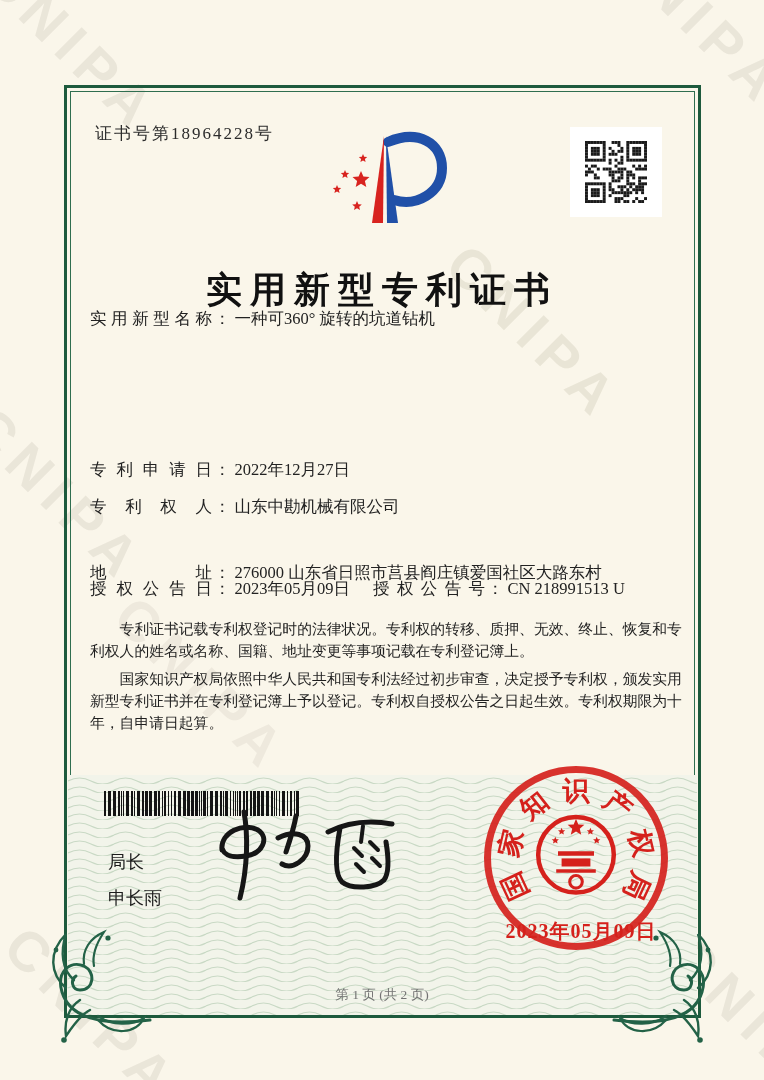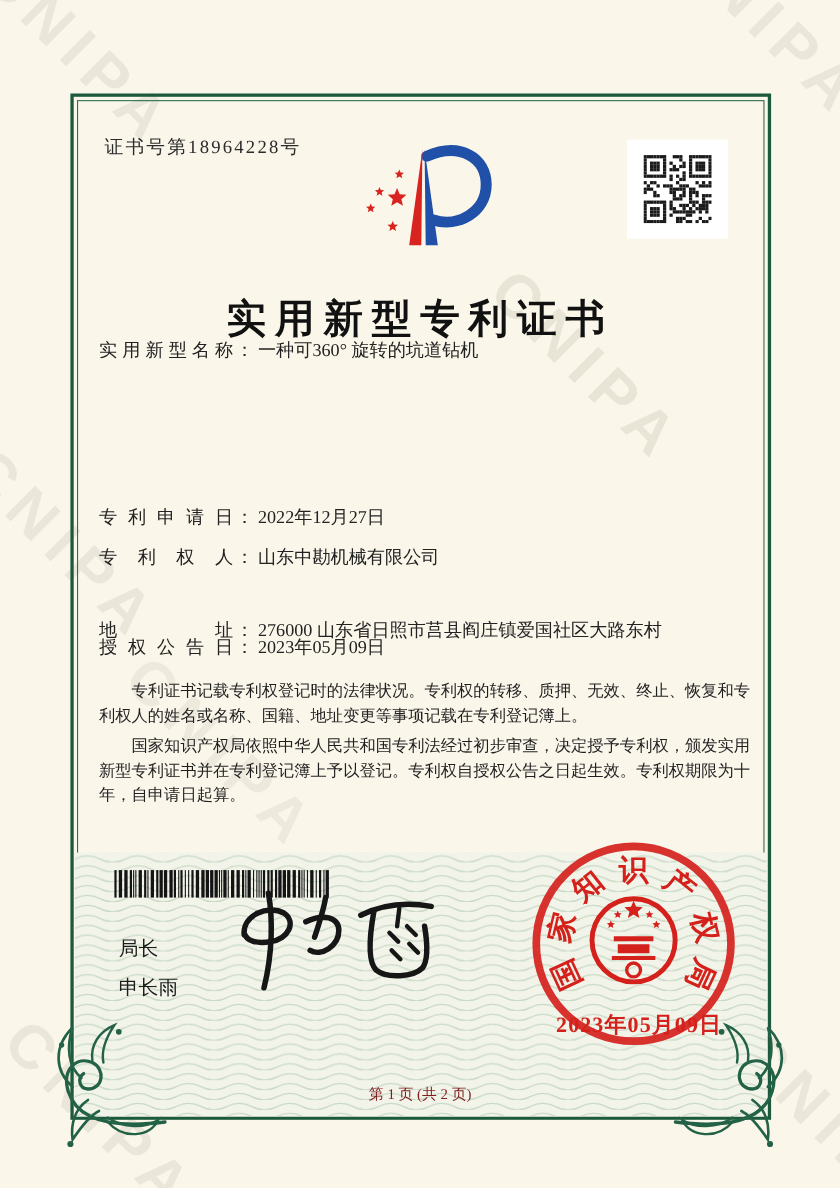--- a/index.html
+++ b/index.html
@@ -59,21 +59,21 @@
 
   .seal{position:absolute;left:484px;top:766px;width:184px;height:184px;z-index:6;}
   .seal-ring{position:absolute;inset:0;border:7px solid rgba(213,33,28,0.92);border-radius:50%;}
   .seal-char{position:absolute;font-size:27px;font-weight:bold;color:#d5211c;z-index:2;}
   .seal-emblem{position:absolute;left:47px;top:42px;}
   .seal-date{position:absolute;left:384px;top:918px;width:386px;text-align:left;font-size:20px;
              font-weight:bold;color:#d5211c;z-index:7;letter-spacing:1px;
              left:481px;width:200px;text-align:center;}
 
   .page-ind{position:absolute;left:0;top:986px;width:764px;text-align:center;font-size:13.5px;
-            color:#7f1d1d;z-index:7;}
+            color:#737373;z-index:7;}
   .foot-note{position:absolute;left:0;top:1028px;width:764px;text-align:center;font-size:16px;
              letter-spacing:4px;color:#2a2a2a;z-index:4;}
 </style>
 </head>
 <body>
 
 <div class="page">
 
   <span class="wm wm1">CNIPA</span>
   <span class="wm wm2">CNIPA</span>
@@ -369,20 +369,23 @@
     <span class="lab">专利申请日</span><span class="colon">：</span><span class="val">2022年12月27日</span>
   </div>
   <div class="row" style="top:496px">
     <span class="lab">专利权人</span><span class="colon">：</span><span class="val">山东中勘机械有限公司</span>
   </div>
   <div class="row" style="top:562px">
     <span class="lab">地址</span><span class="colon">：</span><span class="val">276000 山东省日照市莒县阎庄镇爱国社区大路东村</span>
   </div>
   <div class="row" style="top:578px;width:612px">
     <span class="lab">授权公告日</span><span class="colon">：</span><span class="val">2023年05月09日</span>
+    <span class="g2">
+      <span class="lab">授权公告号</span><span class="colon">：</span><span class="val">CN 218991513 U</span>
+    </span>
   </div>
 
   <div class="paras">
     <p>专利证书记载专利权登记时的法律状况。专利权的转移、质押、无效、终止、恢复和专利权人的姓名或名称、国籍、地址变更等事项记载在专利登记簿上。</p>
     <p>国家知识产权局依照中华人民共和国专利法经过初步审查，决定授予专利权，颁发实用新型专利证书并在专利登记簿上予以登记。专利权自授权公告之日起生效。专利权期限为十年，自申请日起算。</p>
   </div>
 
   <div class="barcode" id="barcode">
       <span style="left: 0px; width: 2px;"></span>
       <span style="left: 4px; width: 3px;"></span>

